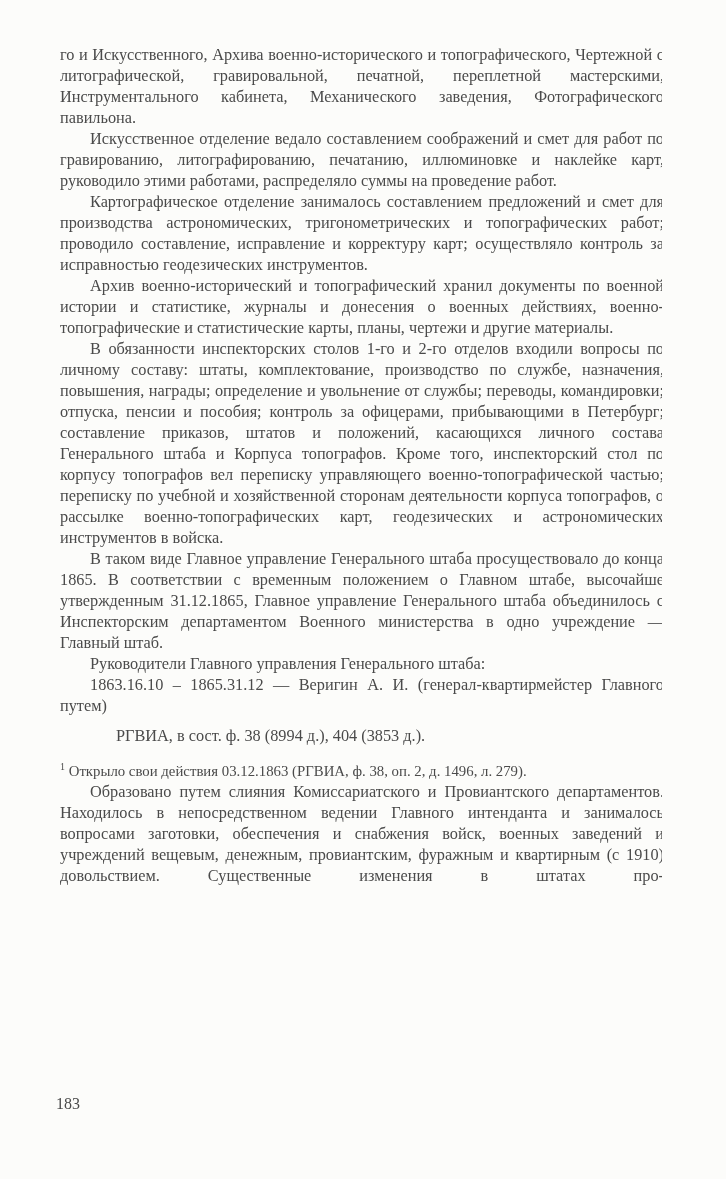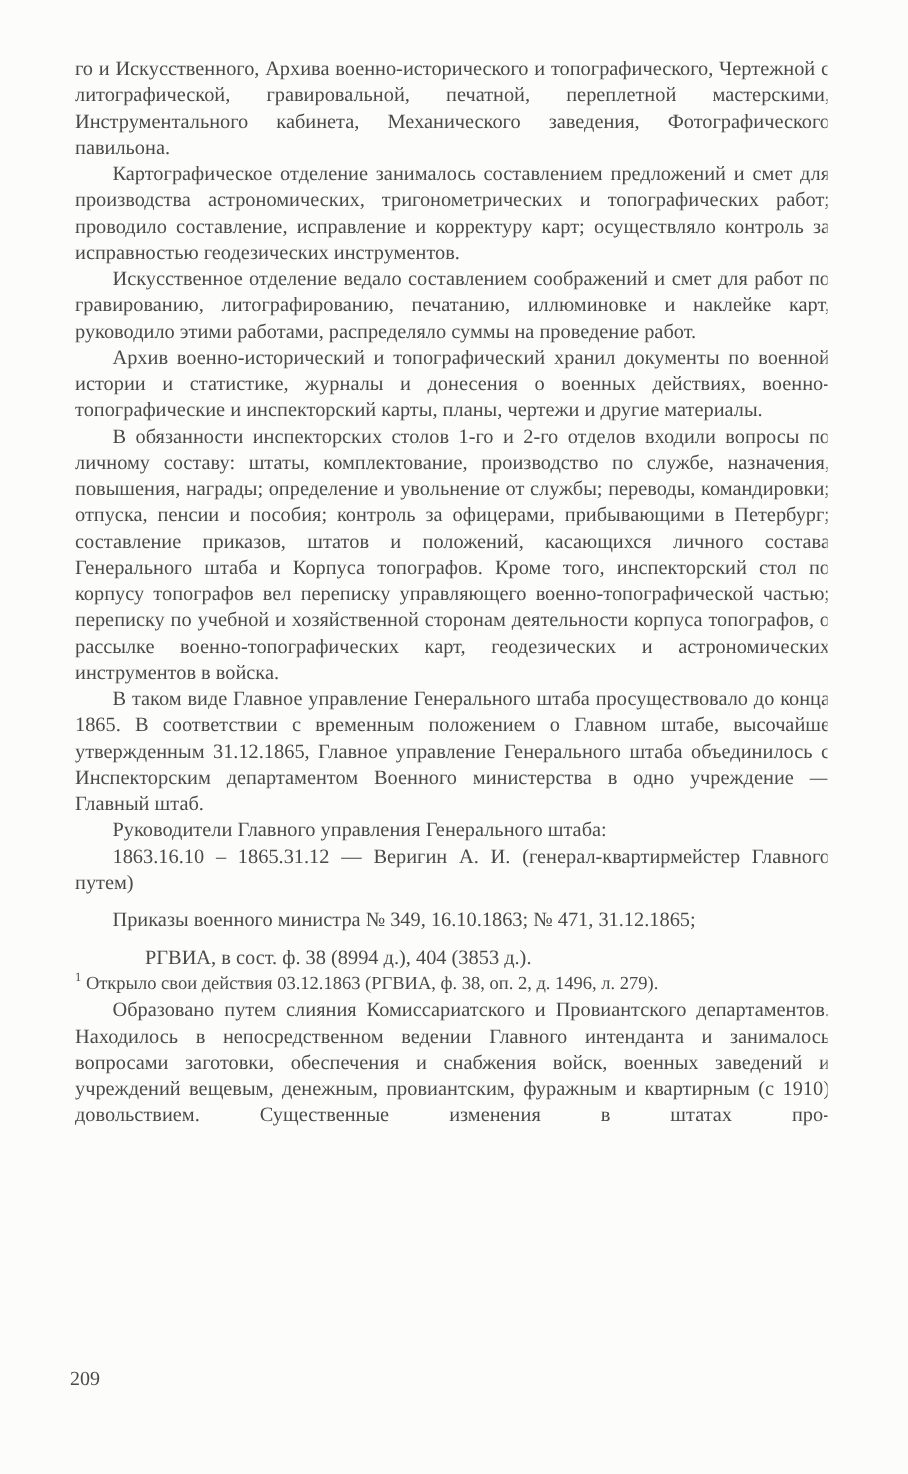--- a/index.html
+++ b/index.html
@@ -40,21 +40,21 @@
     padding-left: 30px;
   }
   .orders-block div {
     margin: 0;
   }
   .archive-note {
     margin-top: 9px;
     padding-left: 56px;
   }
   .footnote {
-    margin-top: 1px;
+    margin-top: 15px;
     font-size: 14.8px;
     line-height: 20px;
   }
   .footnote sup {
     font-size: 10px;
     vertical-align: super;
     line-height: 0;
   }
   .section-heading {
     margin: 56px 0 0 0;
@@ -76,38 +76,37 @@
     color: #4a4a4a;
   }
 </style>
 </head>
 <body>
 
 <div class="page">
   <div class="content">
 
     <p class="para no-indent">го и Искусственного, Архива военно-исторического и топографического, Чертежной с литографической, гравировальной, печатной, переплетной мастерскими, Инструментального кабинета, Механического заведения, Фотографического павильона.</p>
+    <p class="para">Искусственное отделение ведало составлением соображений и смет для работ по гравированию, литографированию, печатанию, иллюминовке и наклейке карт, руководило этими работами, распределяло суммы на проведение работ.</p>
     <p class="para">Картографическое отделение занималось составлением предложений и смет для производства астрономических, тригонометрических и топографических работ; проводило составление, исправление и корректуру карт; осуществляло контроль за исправностью геодезических инструментов.</p>
-    <p class="para">Искусственное отделение ведало составлением соображений и смет для работ по гравированию, литографированию, печатанию, иллюминовке и наклейке карт, руководило этими работами, распределяло суммы на проведение работ.</p>
-    <p class="para">Архив военно-исторический и топографический хранил документы по военной истории и статистике, журналы и донесения о военных действиях, военно-топографические и инспекторский карты, планы, чертежи и другие материалы.</p>
+    <p class="para">Архив военно-исторический и топографический хранил документы по военной истории и статистике, журналы и донесения о военных действиях, военно-топографические и статистические карты, планы, чертежи и другие материалы.</p>
     <p class="para">В обязанности инспекторских столов 1-го и 2-го отделов входили вопросы по личному составу: штаты, комплектование, производство по службе, назначения, повышения, награды; определение и увольнение от службы; переводы, командировки; отпуска, пенсии и пособия; контроль за офицерами, прибывающими в Петербург; составление приказов, штатов и положений, касающихся личного состава Генерального штаба и Корпуса топографов. Кроме того, инспекторский стол по корпусу топографов вел переписку управляющего военно-топографической частью; переписку по учебной и хозяйственной сторонам деятельности корпуса топографов, о рассылке военно-топографических карт, геодезических и астрономических инструментов в войска.</p>
     <p class="para">В таком виде Главное управление Генерального штаба просуществовало до конца 1865. В соответствии с временным положением о Главном штабе, высочайше утвержденным 31.12.1865, Главное управление Генерального штаба объединилось с Инспекторским департаментом Военного министерства в одно учреждение — Главный штаб.</p>
     <p class="para">Руководители Главного управления Генерального штаба:</p>
     <p class="para">1863.16.10 – 1865.31.12  —  Веригин А. И. (генерал-квартирмейстер Главного путем)</p>
 
     <div class="orders-block">
-      <div>Приказы военного министра № 349, 16.10.1863; № 471, 31.12.1865;</div>
     </div>
 
     <div class="archive-note">РГВИА, в сост. ф. 38 (8994 д.), 404 (3853 д.).</div>
 
     <div class="footnote">
       <sup>1</sup>
       <span>Открыло свои действия 03.12.1863 (РГВИА, ф. 38, оп. 2, д. 1496, л. 279).</span>
     </div>
 
 
     <p class="para section-intro fill-last">Образовано путем слияния Комиссариатского и Провиантского департаментов. Находилось в непосредственном ведении Главного интенданта и занималось вопросами заготовки, обеспечения и снабжения войск, военных заведений и учреждений вещевым, денежным, провиантским, фуражным и квартирным (с 1910) довольствием. Существенные изменения в штатах про-</p>
 
   </div>
 
-  <div class="page-number">209</div>
+  <div class="page-number">183</div>
 </div>
 
 </body></html>

